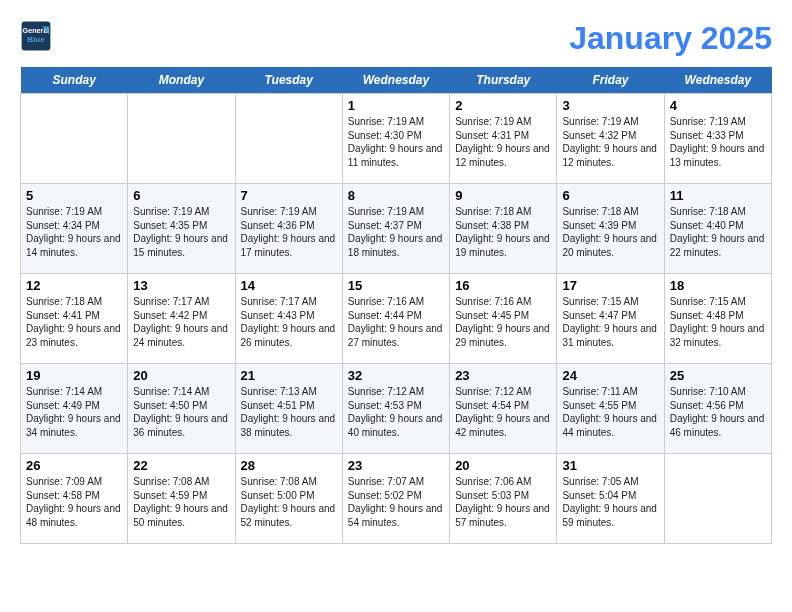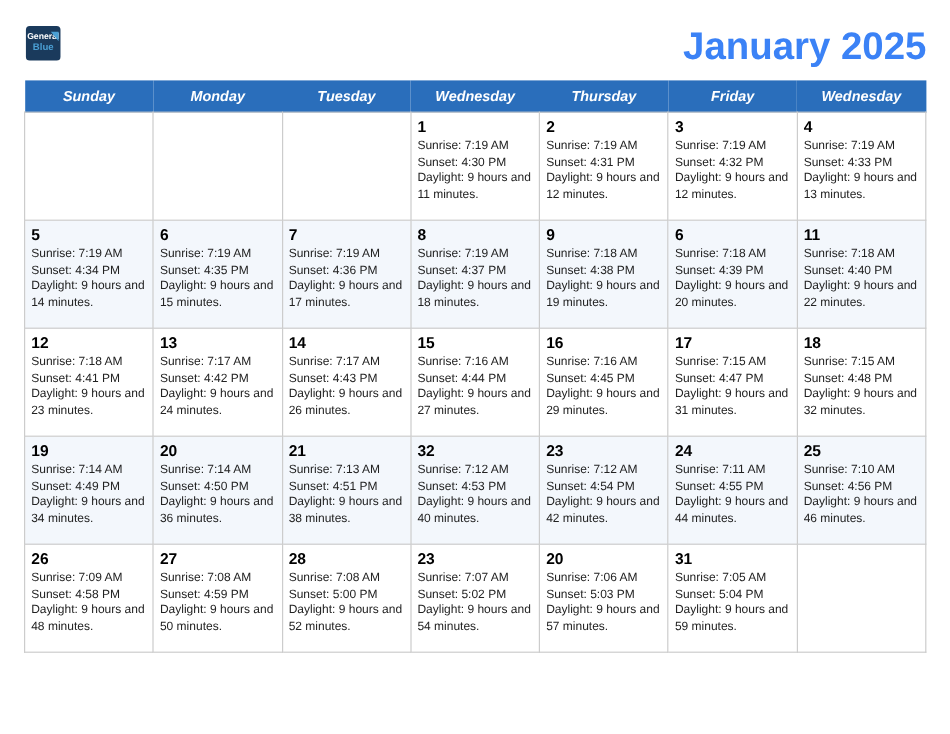--- a/index.html
+++ b/index.html
@@ -221,21 +221,21 @@
           <div class="date-num">25</div>
         <div class="cell-text">Sunrise: 7:10 AM<br>Sunset: 4:56 PM<br>Daylight: 9 hours and 46 minutes.</div>
         </td>
       </tr>
       <tr>
         <td>
           <div class="date-num">26</div>
         <div class="cell-text">Sunrise: 7:09 AM<br>Sunset: 4:58 PM<br>Daylight: 9 hours and 48 minutes.</div>
         </td>
         <td>
-          <div class="date-num">27</div>
+          <div class="date-num">22</div>
         <div class="cell-text">Sunrise: 7:08 AM<br>Sunset: 4:59 PM<br>Daylight: 9 hours and 50 minutes.</div>
         </td>
         <td>
           <div class="date-num">28</div>
         <div class="cell-text">Sunrise: 7:08 AM<br>Sunset: 5:00 PM<br>Daylight: 9 hours and 52 minutes.</div>
         </td>
         <td>
           <div class="date-num">23</div>
         <div class="cell-text">Sunrise: 7:07 AM<br>Sunset: 5:02 PM<br>Daylight: 9 hours and 54 minutes.</div>
         </td>

